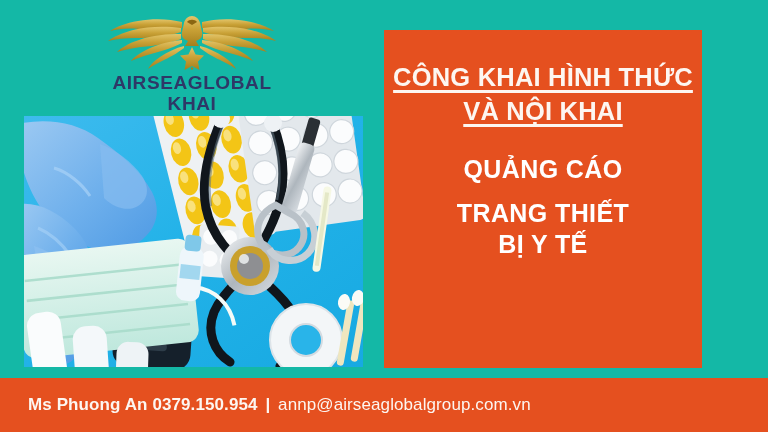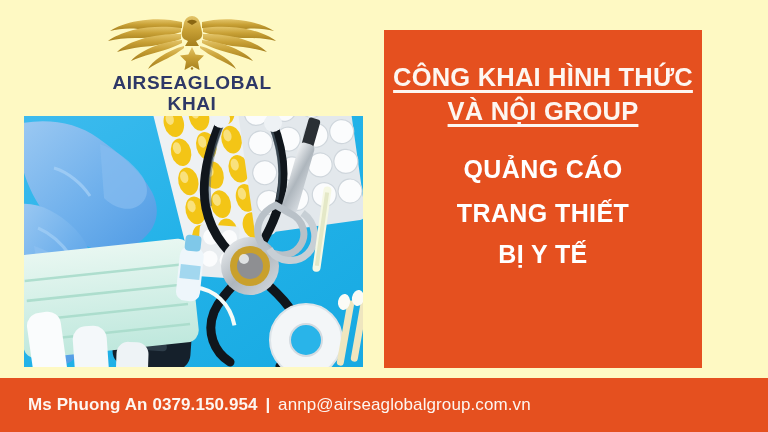--- a/index.html
+++ b/index.html
@@ -4,21 +4,21 @@
 <style>
   html, body {
     margin: 0;
     padding: 0;
     background: #ffffff;
   }
   #canvas {
     position: relative;
     width: 768px;
     height: 432px;
-    background: #fef9c3;
+    background: #14b8a6;
     overflow: hidden;
     font-family: "Liberation Sans", sans-serif;
   }
 
   
   #logo-block {
     position: absolute;
     left: 88px;
     top: 8px;
     width: 208px;
@@ -86,21 +86,21 @@
     color: #ffffff;
     font-weight: bold;
     font-size: 25px;
     letter-spacing: 0.4px;
     line-height: 1.05;
     text-align: center;
     white-space: nowrap;
   }
   #big-1 { margin-top: 30px; }
   #big-2 { margin-top: 18px; }
-  #big-3 { margin-top: 14px; }
+  #big-3 { margin-top: 4px; }
 
   
   #footer-bar {
     position: absolute;
     left: 0;
     top: 378px;
     width: 768px;
     height: 54px;
     background: #e5501f;
     display: flex;
@@ -355,21 +355,21 @@
 
       <g transform="translate(300,70) rotate(8)">
         <rect x="0" y="0" width="8" height="86" rx="4" fill="#f6f8e4"></rect>
         <rect x="2" y="6" width="4" height="74" fill="#e4e8c7"></rect>
       </g>
     </svg>
   </div>
 
   <div id="orange-panel">
     <div class="hdr-line l1">CÔNG KHAI HÌNH THỨC</div>
-    <div class="hdr-line l2">VÀ NỘI GROUP</div>
+    <div class="hdr-line l2">VÀ NỘI KHAI</div>
     <div class="big-line" id="big-1">QUẢNG CÁO</div>
     <div class="big-line" id="big-2">TRANG THIẾT</div>
     <div class="big-line" id="big-3">BỊ Y TẾ</div>
   </div>
 
   <div id="footer-bar">
     <div id="footer-text">
       <span class="strong">Ms Phuong An 0379.150.954</span>
       <span class="sep">|</span>
       <span class="email">annp@airseaglobalgroup.com.vn</span>

